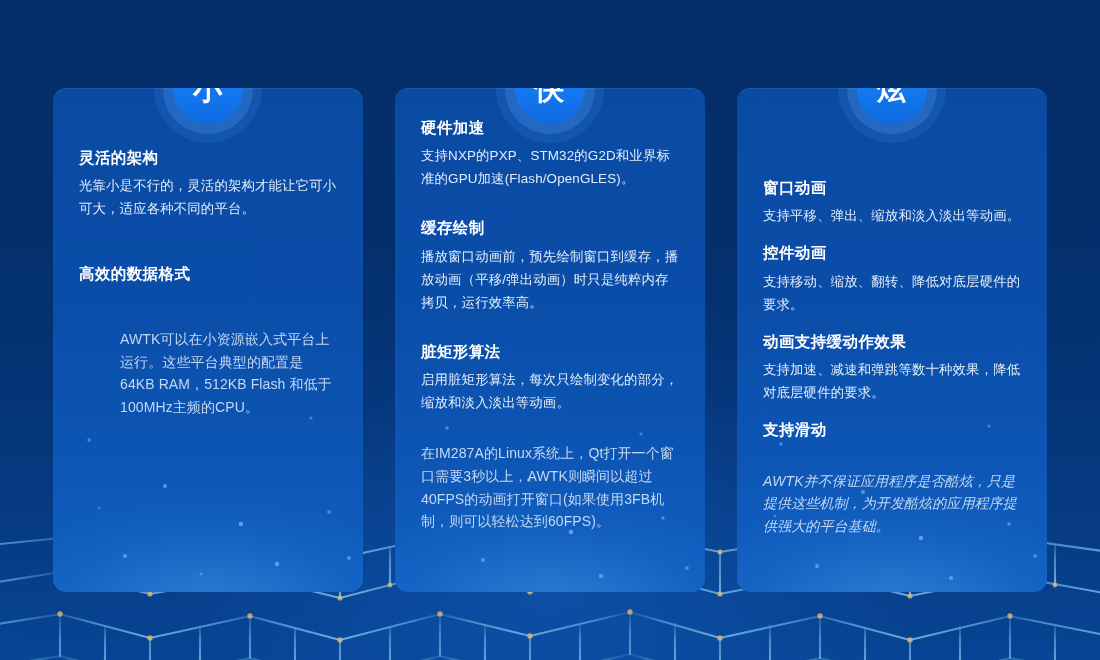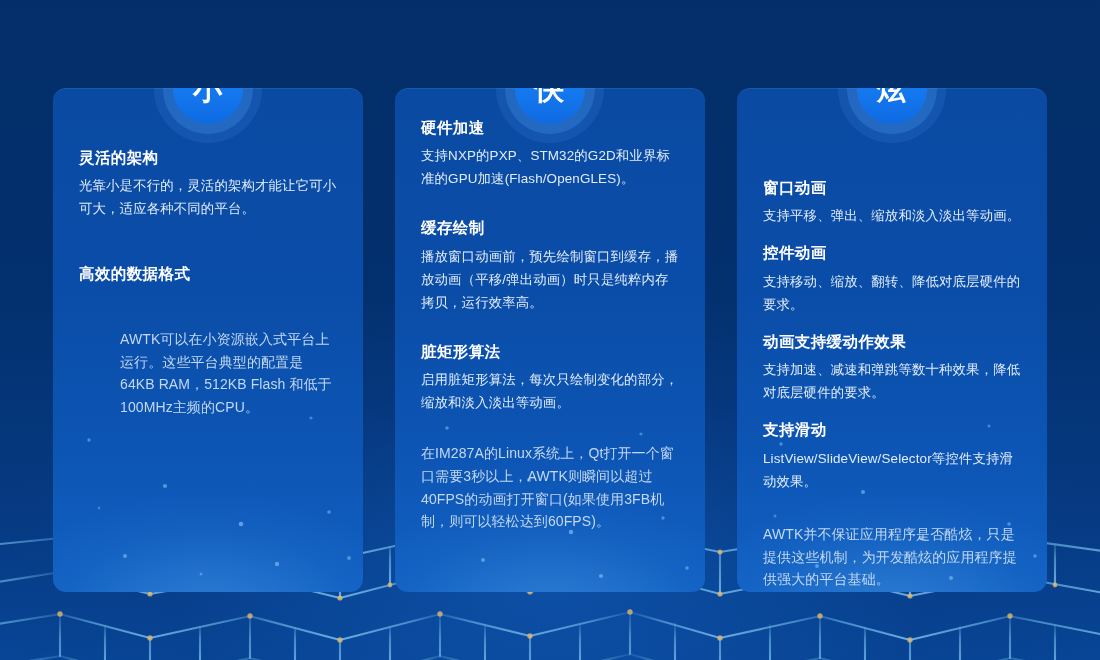--- a/index.html
+++ b/index.html
@@ -48,21 +48,21 @@
   .note-wrap{margin-top:8px;}
   
   .card.c1 .card-inner{padding-top:60px;}
   .card.c1 .feature{margin-bottom:44px;}
   .card.c1 .note-wrap{margin-top:22px;margin-left:41px;}
   .card.c2 .card-inner{padding-top:30px;}
   .card.c2 .feature{margin-bottom:28px;}
   .card.c2 .note-wrap{margin-top:26px;}
   .card.c3 .card-inner{padding-top:90px;}
   .card.c3 .feature{margin-bottom:16px;}
-  .card.c3 .note-wrap{margin-top:30px;}
+  .card.c3 .note-wrap{margin-top:30px;font-style:italic;}
   
   .badge-wrap{
     position:absolute;top:-53px;left:50%;transform:translateX(-50%);
     width:108px;height:108px;z-index:6;
   }
   .ring-outer{
     position:absolute;inset:0;border-radius:50%;
     background:rgba(70,145,230,.17);
   }
   .ring-mid{
@@ -265,21 +265,20 @@
       <div class="feature">
         <p class="f-title">控件动画</p>
         <p class="f-body">支持移动、缩放、翻转、降低对底层硬件的要求。</p>
       </div>
       <div class="feature">
         <p class="f-title">动画支持缓动作效果</p>
         <p class="f-body">支持加速、减速和弹跳等数十种效果，降低对底层硬件的要求。</p>
       </div>
       <div class="feature">
         <p class="f-title">支持滑动</p>
-        <p class="f-body">ListView/SlideView/Selector等控件支持滑动效果。</p>
       </div>
       <div class="note-wrap">
         <p class="f-note">AWTK并不保证应用程序是否酷炫，只是提供这些机制，为开发酷炫的应用程序提供强大的平台基础。</p>
       </div>
     </div>
   </div>
 
 </div>
 
 </body></html>

